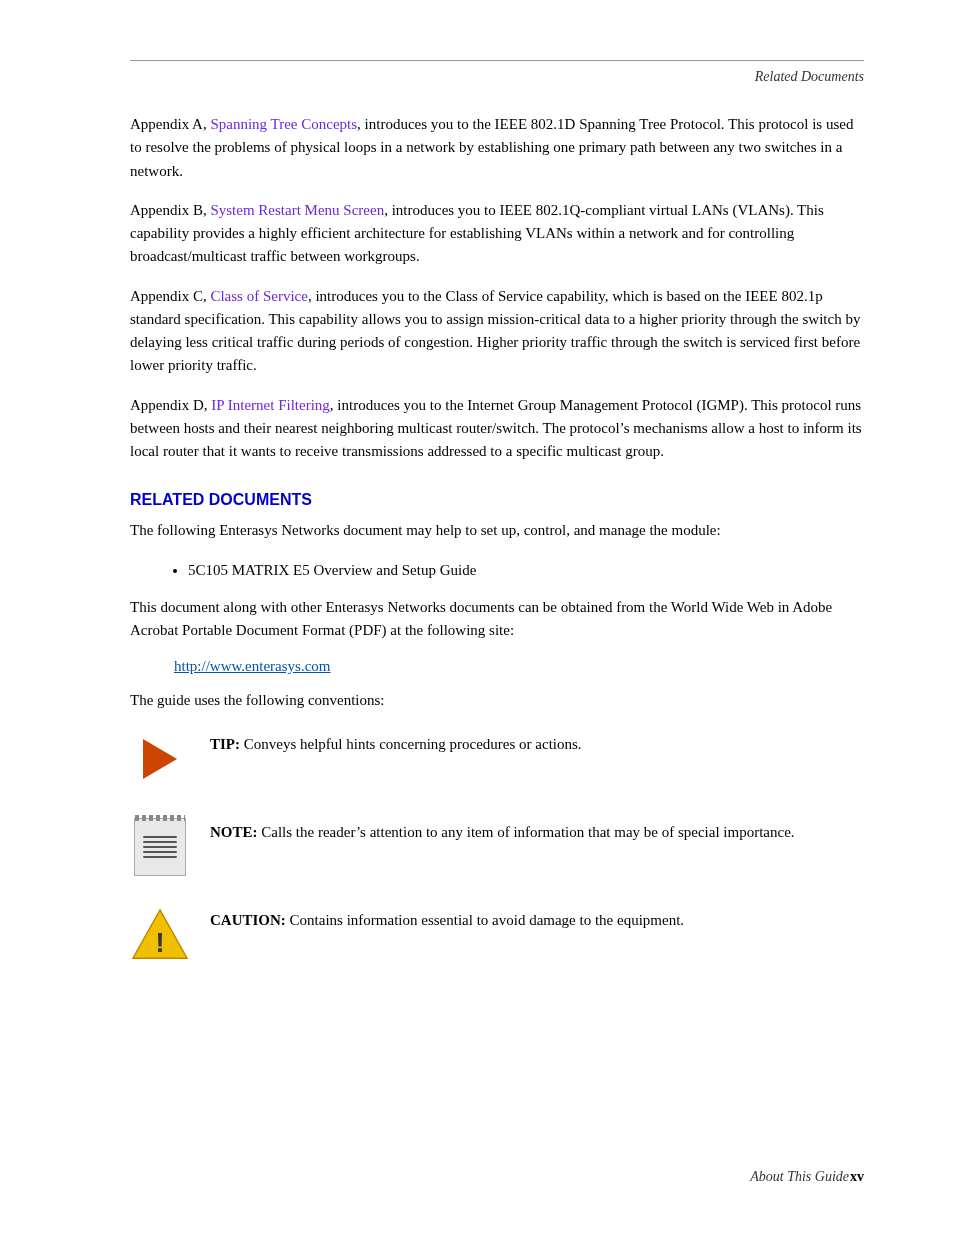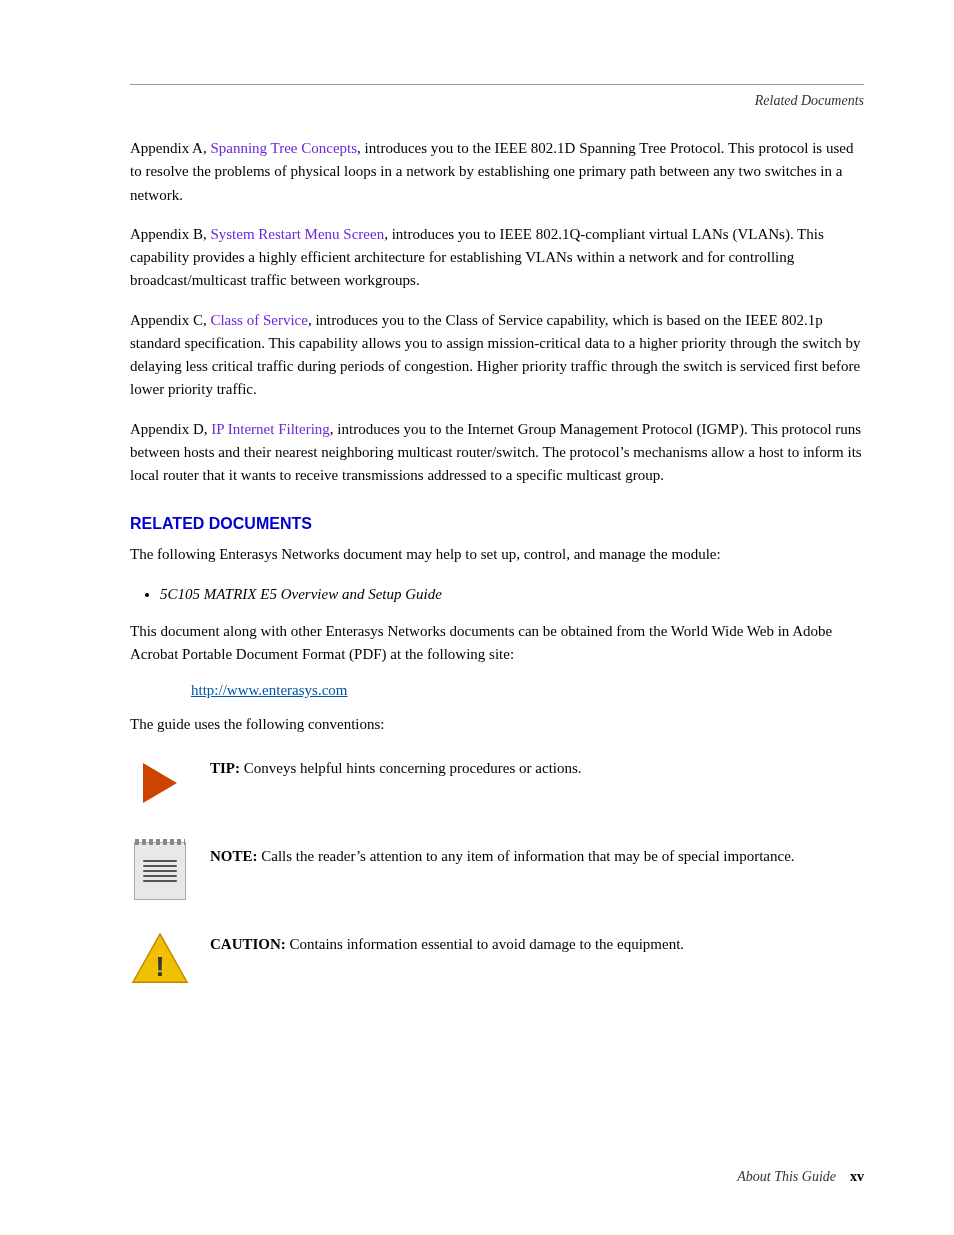--- a/index.html
+++ b/index.html
@@ -8,21 +8,21 @@
       font-size: 15px;
       background: #ffffff;
       color: #000000;
       width: 954px;
       min-height: 1235px;
       position: relative;
     }
     .page {
       width: 954px;
       min-height: 1235px;
-      padding: 84px 90px 60px 130px;
+      padding: 60px 90px 60px 130px;
       position: relative;
     }
     .header-rule {
       border: none;
       border-top: 1px solid #999;
       margin-bottom: 8px;
     }
     .header-text {
       text-align: right;
       font-style: italic;
@@ -48,29 +48,29 @@
       font-size: 16px;
       margin-top: 28px;
       margin-bottom: 10px;
       text-transform: uppercase;
     }
     .bullet-list {
       margin-left: 30px;
       margin-bottom: 14px;
     }
     .bullet-list li {
-      font-style: italic;
       font-size: 15px;
       line-height: 1.55;
       list-style-type: disc;
+      margin-left: 28px;
     }
     .url-link {
       color: #0055aa;
       text-decoration: underline;
-      margin-left: 61px;
+      margin-left: 44px;
       display: block;
       margin-bottom: 14px;
       font-size: 15px;
     }
     .convention-row {
       display: flex;
       align-items: flex-start;
       margin-bottom: 28px;
       gap: 20px;
     }
@@ -133,21 +133,21 @@
     .footer-area {
       position: absolute;
       bottom: 50px;
       right: 90px;
       text-align: right;
       font-style: italic;
       font-size: 14px;
       color: #333;
       display: flex;
       align-items: baseline;
-      gap: 14px;
+      gap: 1px;
     }
     .footer-page-num {
       font-style: normal;
       font-weight: bold;
       font-size: 14px;
       color: #000000;
     }
   </style>
 </head>
 <body>

